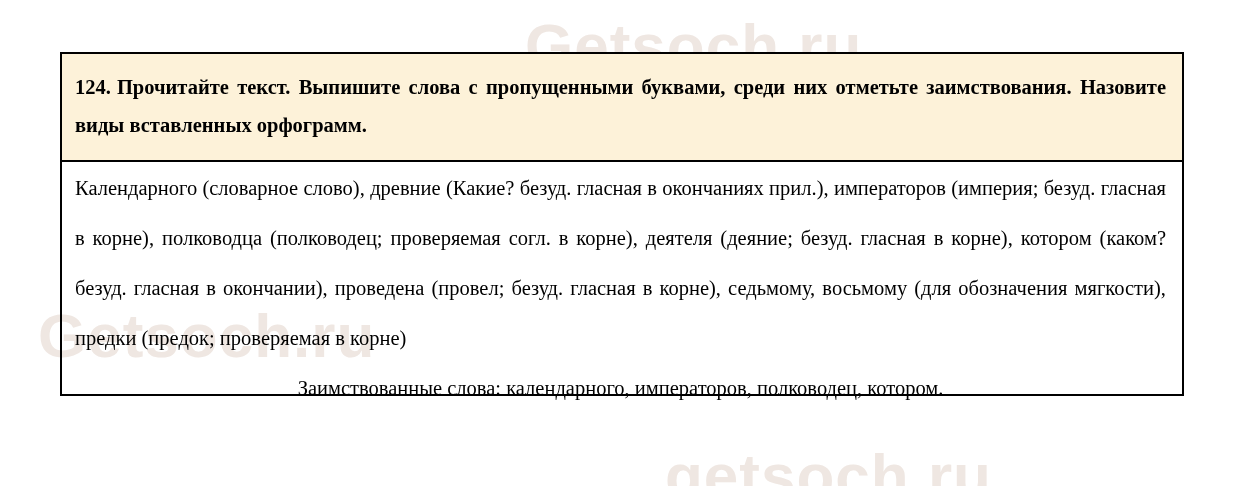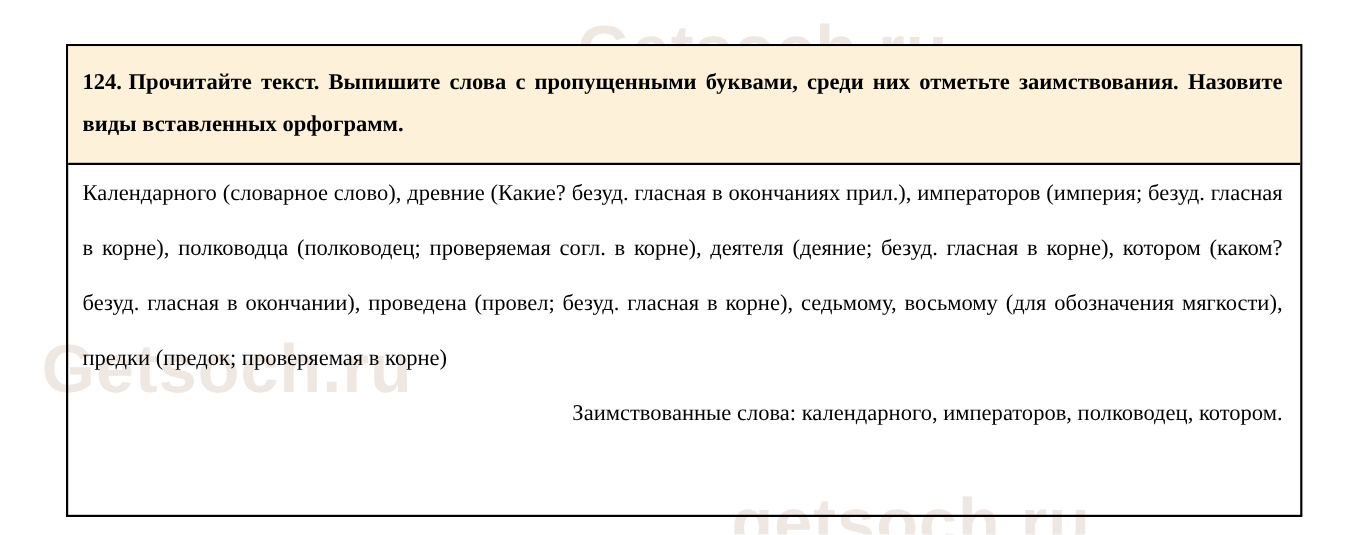--- a/index.html
+++ b/index.html
@@ -40,23 +40,23 @@
   .wm-bottom {
     top: 440px;
     left: 645px;
     font-size: 62px;
   }
 
   
   .exercise {
     position: absolute;
     left: 60px;
-    top: 40px;
+    top: 52px;
     width: 1124px;
-    height: 430px;
+    height: 344px;
     border: 2px solid #000000;
     box-sizing: border-box;
     background: transparent;
     z-index: 1;
   }
   .task-header {
     background: #fdf2d9;
     border-bottom: 2px solid #000000;
     box-sizing: border-box;
     padding: 14px 16px 16px 13px;
@@ -74,21 +74,21 @@
     font-size: 20.5px;
     line-height: 50px;
     color: #000000;
   }
   .answer-par {
     margin: 0;
     text-align: justify;
     text-justify: inter-word;
   }
   .answer-par.last {
-    text-align: right;
+    text-align: center;
   }
   .answer-par + .answer-par {
     margin-top: 0;
   }
 </style>
 </head>
 <body>
 
 <div class="watermark wm-top">Getsoch.ru</div>
 <div class="watermark wm-left">Getsoch.ru</div>

